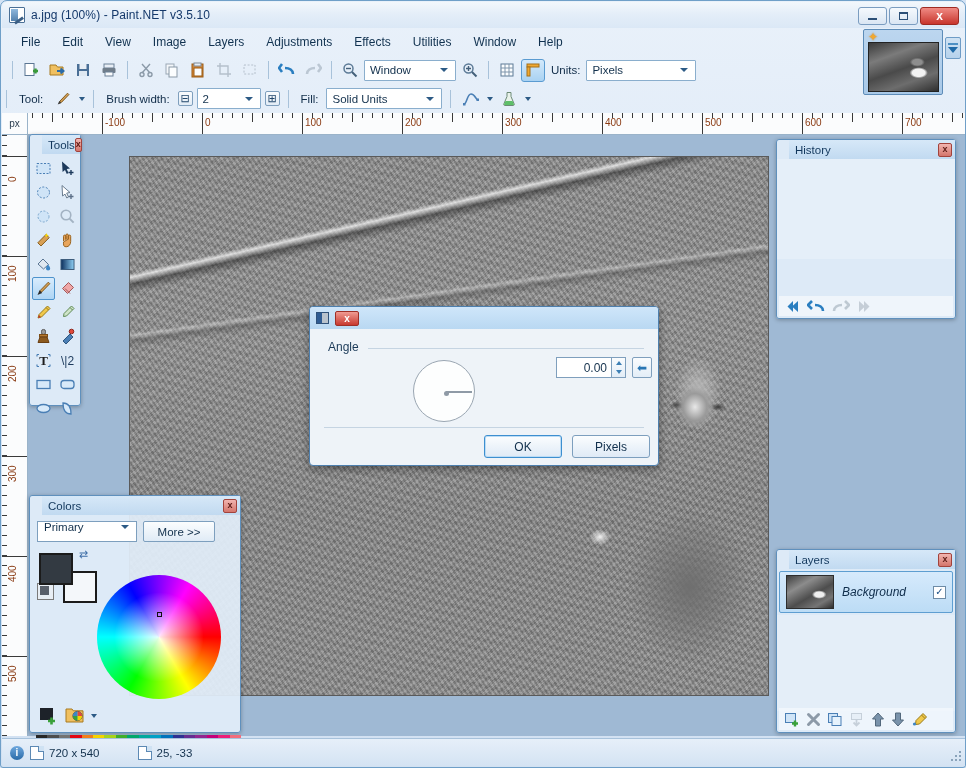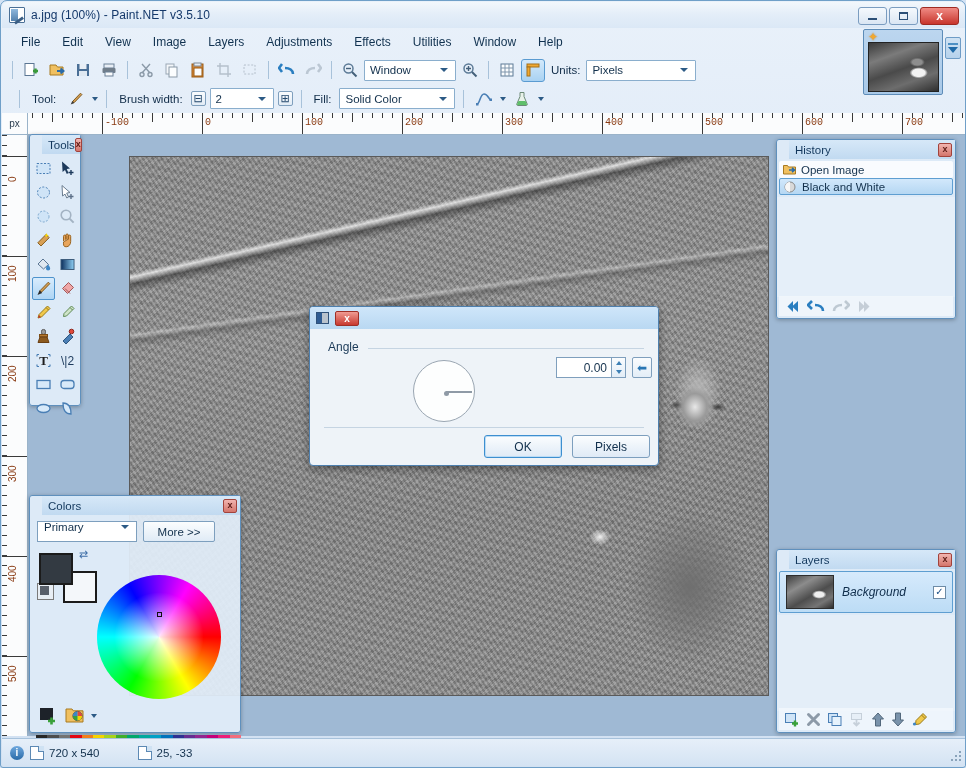--- a/index.html
+++ b/index.html
@@ -97,21 +97,21 @@
     border:1px solid #9cbdd9; border-bottom:none; border-radius:4px 4px 0 0;
     z-index:-1;
   }
   
   #toolbar1{
     position:absolute; left:1px; top:55px; width:963px; height:28px;
     display:flex; align-items:center; gap:2px; padding-left:6px;
   }
   #toolbar2{
     position:absolute; left:1px; top:84px; width:963px; height:27px;
-    display:flex; align-items:center; gap:4px; padding-left:13px;
+    display:flex; align-items:center; gap:4px; padding-left:0;
   }
   .tb-sep{ width:1px;height:18px;background:#a8c2da;margin:0 4px; }
   .tb-btn{
     width:24px;height:23px;display:flex;align-items:center;justify-content:center;
     border-radius:3px; position:relative;
   }
   .tb-btn.active{
     background:linear-gradient(180deg,#d3e9fb,#a9d2f2);
     border:1px solid #5a9bd1;
   }
@@ -137,21 +137,21 @@
   }
   
   #ruler-corner{
     position:absolute; left:1px; top:112px; width:26px;height:22px;
     background:#fbfcfd; border-right:1px solid #9ab3c9; border-bottom:1px solid #9ab3c9;
     display:flex;align-items:center;justify-content:center;
     font-size:10px; color:#2b3d50;
   }
   #hruler{
     position:absolute; left:27px; top:112px; width:937px; height:22px;
-    background:#fbfcfd; border-bottom:1px solid #9ab3c9; overflow:hidden;font-family:Liberation Mono, monospace;
+    background:#fbfcfd; border-bottom:1px solid #9ab3c9; overflow:hidden;
   }
   #vruler{
     position:absolute; left:1px; top:134px; width:26px; height:601px;
     background:#fbfcfd; border-right:1px solid #9ab3c9; overflow:hidden;
   }
   .tick{ position:absolute; background:#3a3a3a; }
   .hr-num{ position:absolute; top:4px; font-size:10px; color:#8a3a12; }
   .vr-num{
     position:absolute; left:5px; font-size:10px; color:#8a3a12;
     transform:rotate(-90deg); transform-origin:left top; white-space:nowrap;
@@ -581,21 +581,21 @@
     <div class="tb-label">Brush width:</div>
     <div class="spin-btn">⊟</div>
     <div class="tb-combo" style="width:64px">
       <span class="cv">2</span>
       <span class="combo-arrow"></span>
     </div>
     <div class="spin-btn">⊞</div>
     <div class="tb-sep"></div>
     <div class="tb-label">Fill:</div>
     <div class="tb-combo" style="width:116px">
-      <span class="cv">Solid Color</span>
+      <span class="cv">Solid Units</span>
       <span class="combo-arrow"></span>
     </div>
     <div class="tb-sep"></div>
     <div class="tb-btn">
       <svg width="18" height="16" viewBox="0 0 18 16">
           <path d="M2 13c3 0 3-10 7-10s5 6 7 6" stroke="#4a7fb5" stroke-width="1.6" fill="none"></path>
           <rect x="1" y="12" width="2.5" height="2.5" fill="#4a7fb5"></rect>
           <rect x="14.5" y="7.5" width="2.5" height="2.5" fill="#4a7fb5"></rect>
         </svg>
     </div>
@@ -933,36 +933,20 @@
           </svg>
         </div>
     </div>
   </div>
 
   <div class="panel" id="history-panel">
     <div class="panel-title">
       <span>History</span>
       <span class="panel-close">x</span>
     </div>
-    <div class="hist-list">
-      <div class="hist-row plain">
-        <svg width="13" height="12" viewBox="0 0 13 12">
-            <path d="M.5 1.5h4l1 1.5h7v7h-12z" fill="#f0c060" stroke="#a87a20"></path>
-            <path d="M6 6h5M9 3.8L11.5 6 9 8.2" stroke="#2a6ba8" stroke-width="1.6" fill="none"></path>
-          </svg>
-        <span>Open Image</span>
-      </div>
-      <div class="hist-row sel">
-        <svg width="13" height="12" viewBox="0 0 13 12">
-            <circle cx="6" cy="6" r="5" fill="#d9d9d9" stroke="#8a8a8a"></circle>
-            <path d="M6 1a5 5 0 000 10z" fill="#f7f7f7"></path>
-          </svg>
-        <span>Black and White</span>
-      </div>
-    </div>
     <div class="hist-body"></div>
     <div class="hist-toolbar">
       <svg width="16" height="13" viewBox="0 0 16 13">
           <path d="M2 1v11M8 6.5L14 1v11z" fill="#2a7ec0"></path>
           <path d="M3.5 6.5L9 1v11z" fill="#2a7ec0"></path>
         </svg>
       <svg width="18" height="13" viewBox="0 0 18 13">
           <path d="M16 11c0-4-3.5-6-8-6M5 1L1 5l4 4" stroke="#2a7ec0" stroke-width="2.6" fill="none" stroke-linejoin="round"></path>
         </svg>
       <svg width="18" height="13" viewBox="0 0 18 13" opacity="0.42">

